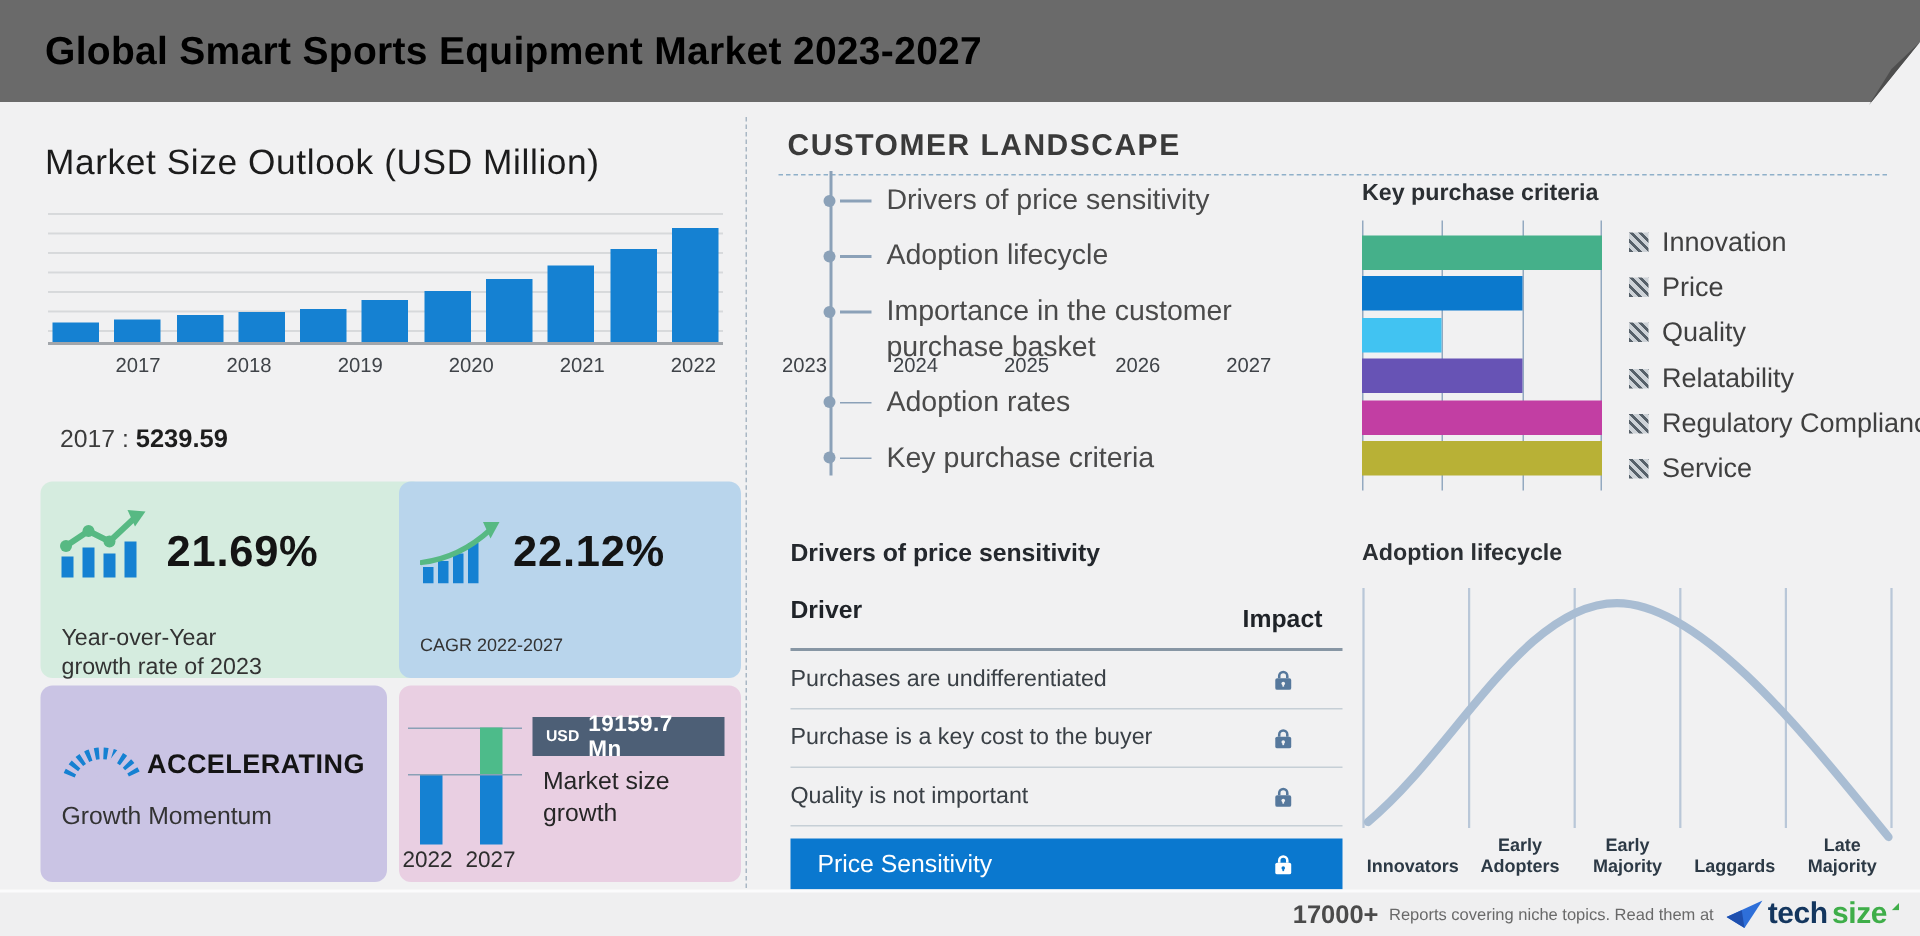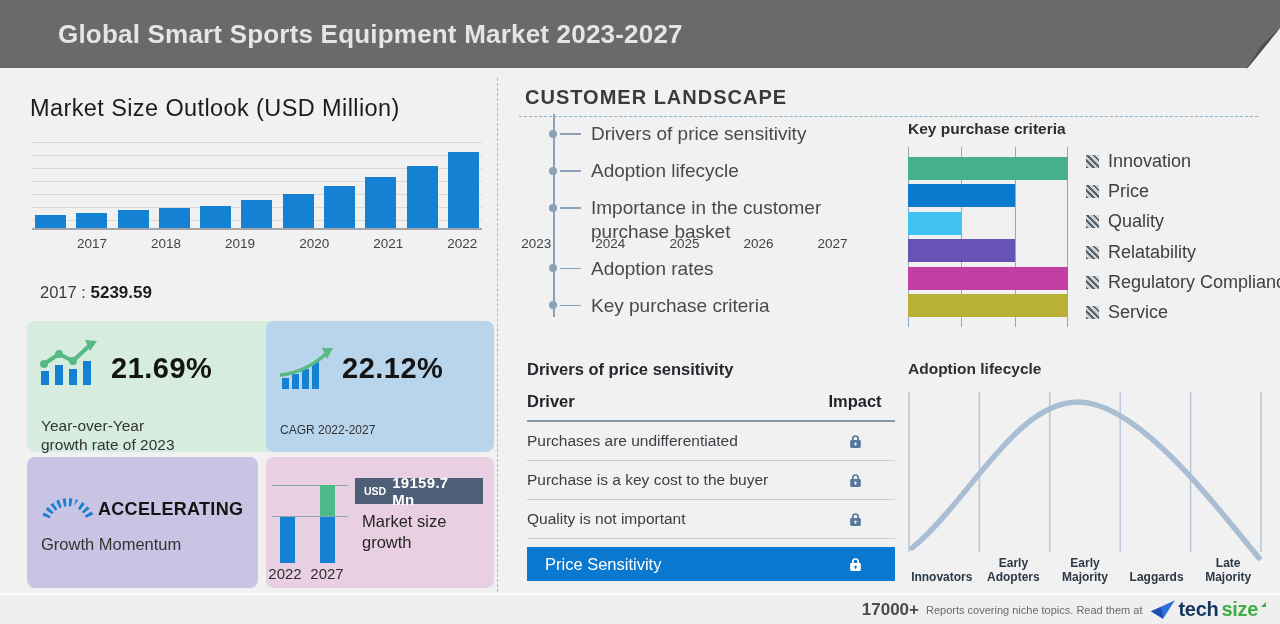--- a/index.html
+++ b/index.html
@@ -7,21 +7,21 @@
   #stage {
     position:relative; width:1280px; height:624px; overflow:hidden;
     background:var(--bg,#f1f1f2);
     font-family:"Liberation Sans", sans-serif;
   }
   .abs { position:absolute; }
 
   
   .header { position:absolute; top:0; left:0; right:0; height:68px; background:var(--header-gray,#6a6a6a); }
   .header h1 { position:absolute; left:30px; top:50%; transform:translateY(-50%);
-    color:#e5e5e5; font-size:26px; font-weight:600; letter-spacing:.2px; white-space:nowrap;margin-left:28px; }
+    color:#000000; font-size:26px; font-weight:600; letter-spacing:.2px; white-space:nowrap; }
   .fold { position:absolute; right:0; top:0; }
 
   
   .mso-title { left:30px; top:95px; font-size:23.5px; color:#1c1c1c; letter-spacing:.4px; }
   .mso-plot { left:32px; top:140px; width:450px; height:90px;
     border-bottom:2px solid #a2a6ab;
     background-image:linear-gradient(to bottom,#d7d9db 1px, transparent 1px);
     background-size:100% 13px; background-position:0 2px; }
   #mso-bars { position:absolute; inset:0; display:flex; align-items:flex-end; justify-content:space-between; padding:0 3px; }
   .mso-col { width:31px; height:100%; display:flex; align-items:flex-end; }
@@ -77,21 +77,21 @@
   #cl-list li::before { content:""; position:absolute; left:-4px; top:7.5px; width:8px; height:8px;
     border-radius:50%; background:var(--rail,#8ba1b8); }
   #cl-list li::after { content:""; position:absolute; left:7px; top:11px; width:21px; height:1.5px;
     background:var(--rail,#8ba1b8); }
 
   .dps-title { left:527px; top:360px; font-size:16.5px; font-weight:700; color:#24282d; }
   .dps-table { left:527px; top:392px; width:368px; }
   .dps-head { display:flex; align-items:center; justify-content:space-between;
     padding-bottom:9px; border-bottom:2px solid #8796a4; }
   .dps-head span { font-size:16.5px; font-weight:700; color:#1f2328; }
-  .dps-head .hd-impact { width:80px; text-align:center; }
+  .dps-head .hd-impact { width:80px; text-align:center;margin-top:12px; }
   .dps-row { display:flex; align-items:center; justify-content:space-between; height:39px;
     border-bottom:1px solid #c6cfd6; font-size:15.5px; color:#3a4046; }
   .dps-cell-impact { width:80px; display:flex; justify-content:center; }
   .lock { display:inline-flex; color:var(--lock,#56789c); --kh:#f1f1f2; }
   .dps-highlight { margin-top:8px; height:34px; background:var(--highlight-row,#0a78cf);
     display:flex; align-items:center; justify-content:space-between; padding-left:18px;
     color:#fff; font-size:16.5px; }
   .dps-highlight .lock { color:#fff; --kh:var(--highlight-row,#0a78cf); }
 
   

